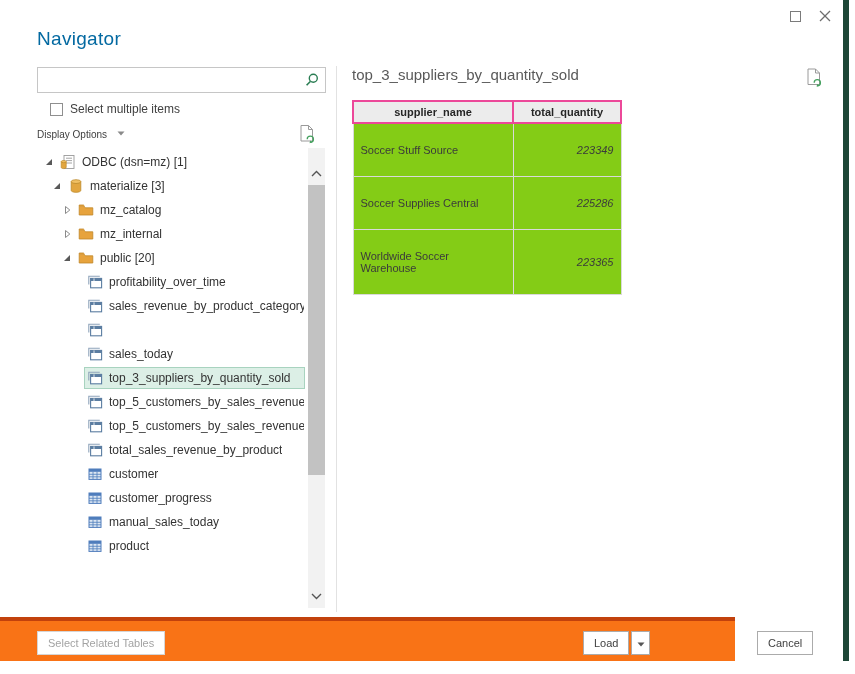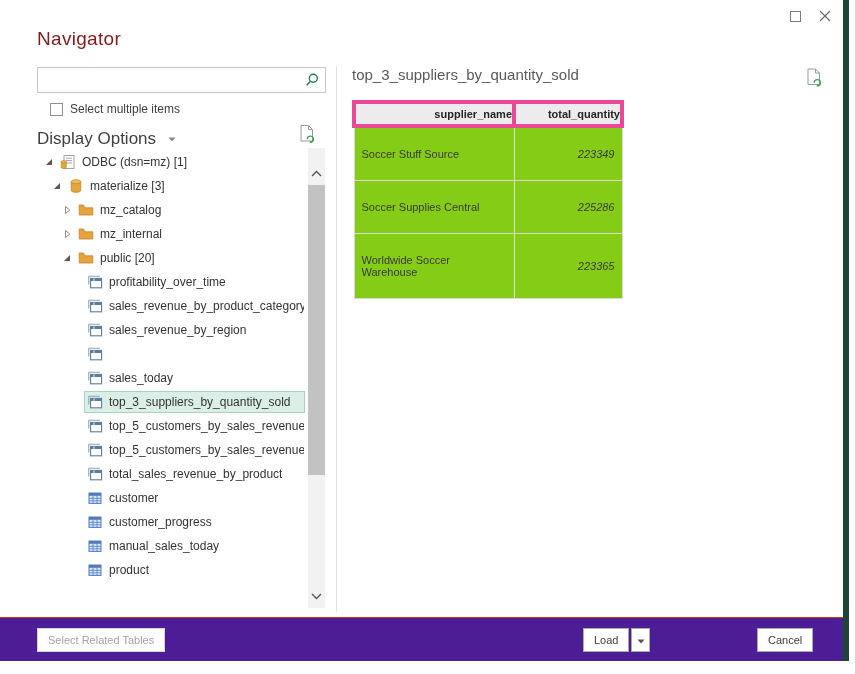--- a/index.html
+++ b/index.html
@@ -5,32 +5,32 @@
   * { box-sizing: border-box; }
   html,body { margin:0; padding:0; background:#fff; }
   body { width:855px; height:674px; font-family:"Liberation Sans", sans-serif; }
   .stage { position:relative; width:855px; height:674px; background:#fff; overflow:hidden; }
 
   
   .win-max { position:absolute; left:790px; top:11px; width:11px; height:11px; border:1px solid #7b7b7b; background:#fff; cursor:pointer; }
   .win-close { position:absolute; left:818px; top:9px; width:14px; height:14px; cursor:pointer; }
   .edge-stripe { position:absolute; left:843px; top:0; width:6px; height:661px; background:#1d4636; }
 
-  .dlg-title { position:absolute; left:37px; top:28px; font-size:19px; color:#7f1d1d; letter-spacing:.3px; }
+  .dlg-title { position:absolute; left:37px; top:28px; font-size:19px; color:#0369a1; letter-spacing:.3px; }
 
   
   .search-box { position:absolute; left:37px; top:67px; width:289px; height:26px; border:1px solid #c6c6c6; background:#fff; }
   .search-box input { position:absolute; left:0; top:0; width:260px; height:24px; border:none; outline:none; padding:0 6px; font-size:12px; font-family:"Liberation Sans",sans-serif; color:#333; background:transparent; }
   .search-glyph { position:absolute; right:5px; top:4px; width:16px; height:16px; cursor:pointer; }
 
   .checkbox-row { position:absolute; left:38px; top:102px; display:flex; align-items:center; gap:7px; cursor:pointer;padding-left:12px; }
   .checkbox { width:13px; height:13px; border:1px solid #8f8f8f; background:#fff; }
   .checkbox-row .lbl { font-size:12px; color:#404040; }
 
-  .display-options { position:absolute; left:37px; top:127px; font-size:17px; color:#404040; cursor:pointer; }
+  .display-options { position:absolute; left:37px; top:127px; font-size:10px; color:#404040; cursor:pointer; }
   .display-options .caret { display:inline-block; margin-left:7px; vertical-align:2px; }
 
   .tree-refresh { position:absolute; left:299px; top:124px; width:17px; height:20px; cursor:pointer; }
 
   
   .tree { position:absolute; left:37px; top:150px; width:268px; }
   .tree-row { position:relative; height:24px; display:flex; align-items:center; cursor:pointer;justify-content:space-between; }
   .tree-row .twisty { flex:0 0 16px; width:16px; display:flex; align-items:center; justify-content:center; }
   .tree-row.lvl0 { padding-left:4px; }
   .tree-row.lvl1 { padding-left:12px; }
@@ -47,28 +47,28 @@
   .sb-up, .sb-down { position:absolute; left:3px; width:11px; height:8px; cursor:pointer; }
   .sb-up { top:16px; } .sb-down { bottom:14px; }
   .sb-thumb { position:absolute; left:0; top:37px; width:17px; height:290px; background:#c2c2c2; cursor:pointer; }
 
   .pane-divider { position:absolute; left:336px; top:66px; width:1px; height:546px; background:#e2e2e2; }
 
   
   .preview-title { position:absolute; left:352px; top:66px; font-size:15px; color:#595959; }
   .preview-refresh { position:absolute; left:806px; top:67px; width:17px; height:21px; cursor:pointer; }
   .preview-table { position:absolute; left:352px; top:100px; border-collapse:collapse; }
-  .preview-table th { background:#ececec; border:4px solid #ec4899; font-size:11px; font-weight:bold; color:#262626; text-align:right; padding:4px 0; }
+  .preview-table th { background:#ececec; border:2px solid #ec4899; font-size:11px; font-weight:bold; color:#262626; text-align:center; padding:4px 0; }
   .preview-table td { border:1px solid #d9d9d9; background:#84cc16; font-size:11px; color:#3b3b3b; padding:20px 7px; }
   .preview-table th.c0, .preview-table td.c0 { width:160px; }
   .preview-table th.c1, .preview-table td.c1 { width:108px; }
   .preview-table td.num { font-style:italic; text-align:right; }
 
   
-  .footer { position:absolute; left:0; top:617px; width:843px; height:44px; background:#4c1d95; border-top:1px solid #c2410c; }
+  .footer { position:absolute; left:0; top:617px; width:735px; height:44px; background:#f97316; border-top:4px solid #c2410c; }
   .btn { position:absolute; top:10px; height:24px; background:#fff; border:1px solid #ababab; font-size:11px; color:#404040; text-align:center; line-height:22px; padding:0 10px; cursor:pointer; font-family:"Liberation Sans",sans-serif; }
   .btn.disabled { color:#a3a3a3; border-color:#d5d5d5; cursor:default; }
   .btn-select-related { left:37px; }
   .btn-load { left:583px; width:46px; }
   .btn-load-arrow { left:631px; width:19px; padding:0; }
   .btn-transform { left:660px; }
   .btn-cancel { left:757px; width:56px; }
 </style>
 </head>
 <body>
@@ -209,32 +209,20 @@
       <div class="tree-row lvl3">
         <span class="twisty"></span>
         <div class="row-body">
           <span class="icon"><svg width="16" height="16" viewBox="0 0 16 16">
               <path d="M1.8 10.5 L1.8 2.2 L12.8 2.2" fill="none" stroke="#8fa4bb" stroke-width="1.1"></path>
               <rect x="3.6" y="4.4" width="11" height="9.4" fill="#fff" stroke="#5b7da1" stroke-width="1.1"></rect>
               <rect x="3.6" y="4.4" width="11" height="2.6" fill="#5b7da1"></rect>
               <line x1="7" y1="4.4" x2="7" y2="7" stroke="#fff" stroke-width="0.8"></line>
             </svg></span>
           <span class="label">sales_revenue_by_product_category</span>
-        </div>
-      </div>
-      <div class="tree-row lvl3">
-        <span class="twisty"></span>
-        <div class="row-body">
-          <span class="icon"><svg width="16" height="16" viewBox="0 0 16 16">
-              <path d="M1.8 10.5 L1.8 2.2 L12.8 2.2" fill="none" stroke="#8fa4bb" stroke-width="1.1"></path>
-              <rect x="3.6" y="4.4" width="11" height="9.4" fill="#fff" stroke="#5b7da1" stroke-width="1.1"></rect>
-              <rect x="3.6" y="4.4" width="11" height="2.6" fill="#5b7da1"></rect>
-              <line x1="7" y1="4.4" x2="7" y2="7" stroke="#fff" stroke-width="0.8"></line>
-            </svg></span>
-          <span class="label">sales_revenue_by_region</span>
         </div>
       </div>
       <div class="tree-row lvl3">
         <span class="twisty"></span>
         <div class="row-body">
           <span class="icon"><svg width="16" height="16" viewBox="0 0 16 16">
               <path d="M1.8 10.5 L1.8 2.2 L12.8 2.2" fill="none" stroke="#8fa4bb" stroke-width="1.1"></path>
               <rect x="3.6" y="4.4" width="11" height="9.4" fill="#fff" stroke="#5b7da1" stroke-width="1.1"></rect>
               <rect x="3.6" y="4.4" width="11" height="2.6" fill="#5b7da1"></rect>
               <line x1="7" y1="4.4" x2="7" y2="7" stroke="#fff" stroke-width="0.8"></line>

